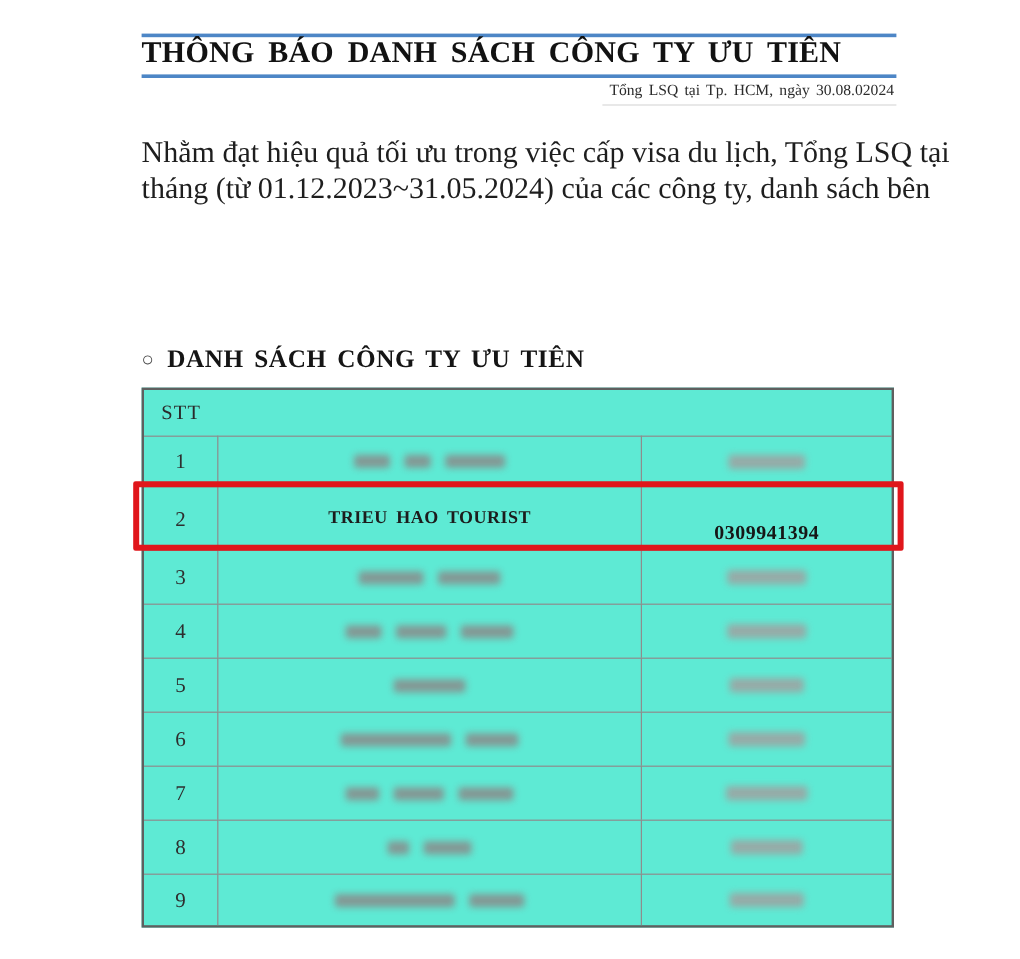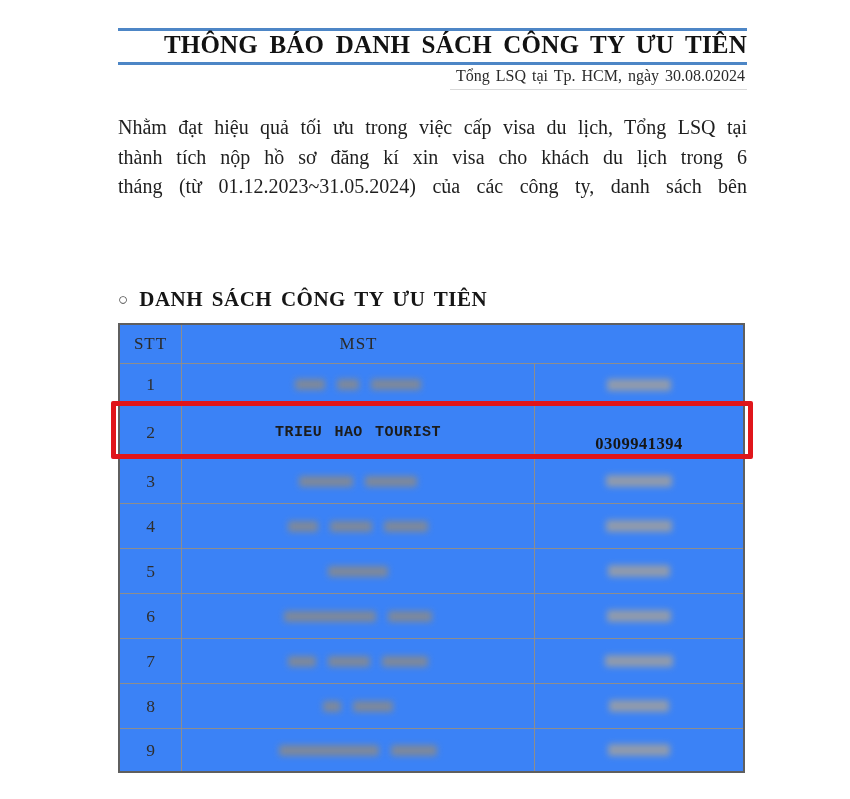--- a/index.html
+++ b/index.html
@@ -13,56 +13,56 @@
   body{background:#ffffff;font-family:"Liberation Serif", serif;}
   .page{position:relative;width:850px;height:799px;background:#ffffff;overflow:hidden;}
   .content{position:absolute;left:118px;top:0;width:629px;height:799px;}
 
   
   .rule{position:absolute;left:0;width:629px;height:3px;background:var(--rule-blue);}
   .rule-top{top:28px;}
   .rule-bottom{top:62px;}
   .doc-title{
     position:absolute;top:31px;left:0;width:629px;
-    text-align:right;font-size:25px;font-weight:bold;color:#121212;
+    text-align:left;font-size:25px;font-weight:bold;color:#121212;
     word-spacing:5px;letter-spacing:0.2px;white-space:nowrap;
   }
   .date-line{
     position:absolute;top:67px;right:0;
-    font-size:16px;color:#2b2b2b;word-spacing:2px;
+    font-size:13px;color:#2b2b2b;word-spacing:2px;
     padding:0 2px 4px 6px;border-bottom:1px solid #d9d9d9;white-space:nowrap;
   }
 
   
-  .intro{position:absolute;top:113px;left:0;width:629px;color:#1e1e1e;font-size:20px;}
+  .intro{position:absolute;top:113px;left:0;width:629px;color:#1e1e1e;font-size:25px;}
   .para-line{height:29.6px;line-height:29.6px;text-align:justify;text-align-last:justify;white-space:nowrap;}
   .para-line.last{text-align-last:left;text-align:left;}
 
   
   .section-heading{position:absolute;top:287px;left:0;display:flex;align-items:center;gap:11px;white-space:nowrap;}
   .bullet{font-size:17px;color:#4a4a4a;line-height:1;}
   .heading-text{font-size:21px;font-weight:bold;color:#151515;letter-spacing:0.5px;word-spacing:3px;}
 
   
   .table{
     position:absolute;top:323px;left:0;width:627px;
-    border:2px solid var(--table-border-outer);background:#3b82f6;
+    border:2px solid var(--table-border-outer);background:#5eead4;
   }
   .row{display:grid;grid-template-columns:62px 353px 1fr;}
   .cell{
     display:flex;align-items:center;justify-content:center;
     color:#242424;
   }
   .cell:not(:last-child){border-right:1px solid var(--table-border-inner);}
   .body-row .cell{border-top:1px solid var(--table-border-inner);}
   .header-row{height:38px;}
   .header-row .cell{font-size:17px;letter-spacing:1px;word-spacing:5px;color:#2a2a2a;}
   .stt-cell{font-size:17.5px;color:#2e2e2e;}
   .company-name{
-    font-family:Liberation Mono, monospace;
+    font-family:Liberation Serif, serif;
     font-weight:bold;font-size:15px;letter-spacing:0.4px;color:#1c1c1c;word-spacing:3px;
   }
   .mst-value{font-size:16.5px;font-weight:600;color:#161616;letter-spacing:0.5px;margin-top:24px;}
   .redacted-wrap{display:flex;gap:12px;align-items:center;justify-content:center;width:100%;}
   .blob{height:11px;border-radius:2px;background:var(--blob-gray);filter:blur(3px);opacity:0.85;}
   .blob.mst{height:12px;background:#a0a0a0;}
 
   
   .highlight-box{
     position:absolute;left:-7px;top:401px;width:642px;height:58px;
@@ -77,33 +77,31 @@
   <div class="content">
 
     <div class="rule rule-top"></div>
     <div class="doc-title">THÔNG BÁO DANH SÁCH CÔNG TY ƯU TIÊN</div>
     <div class="rule rule-bottom"></div>
 
     <div class="date-line">Tổng LSQ tại Tp. HCM, ngày 30.08.02024</div>
 
     <div class="intro">
       <div class="para-line">Nhằm đạt hiệu quả tối ưu trong việc cấp visa du lịch, Tổng LSQ tại</div>
-      <div class="para-line">thành tích nộp hồ sơ đăng kí xin visa cho khách du lịch trong 6</div>
       <div class="para-line">tháng (từ 01.12.2023~31.05.2024) của các công ty, danh sách bên</div>
     </div>
 
     <div class="section-heading">
       <span class="bullet">○</span>
       <span class="heading-text">DANH SÁCH CÔNG TY ƯU TIÊN</span>
     </div>
 
     <div class="table" id="companyTable">
         <div class="row header-row">
           <div class="cell">STT</div>
-          <div class="cell">MST</div>
         </div>
         <div class="row body-row" style="height: 42px;">
           <div class="cell stt-cell">1</div>
           <div class="cell">
             <div class="redacted-wrap">
               <div class="blob" style="width: 30px;"></div>
               <div class="blob" style="width: 22px;"></div>
               <div class="blob" style="width: 50px;"></div>
             </div>
           </div>

